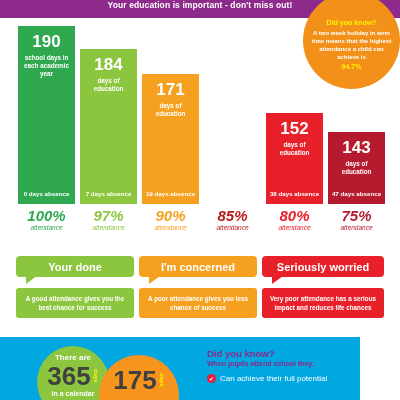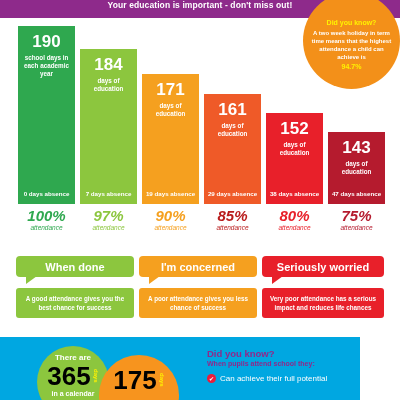--- a/index.html
+++ b/index.html
@@ -228,21 +228,21 @@
     color: #ffffff;
     font-size: 8px;
     font-weight: bold;
     margin-bottom: 1px;
   }
   .circ-num-wrap {
     display: flex;
     align-items: center;
   }
   .circ-num {
-    color: #000000;
+    color: #404040;
     font-size: 26px;
     font-weight: bold;
     line-height: 1;
   }
   .circ-unit {
     color: #fff200;
     font-size: 6px;
     font-weight: bold;
     writing-mode: vertical-rl;
     line-height: 1;
@@ -325,27 +325,20 @@
         <div class="bar-absence">7 days absence</div>
       </div>
     </div>
     <div class="bar-col" style="left: 142px; height: 130px;">
       <div class="bar" style="background: rgb(245, 160, 31);">
         <div class="bar-value">171</div>
         <div class="bar-caption">days of education</div>
         <div class="bar-absence">19 days absence</div>
       </div>
     </div>
-    <div class="bar-col" style="left: 204px; height: 110px;">
-      <div class="bar" style="background: rgb(239, 90, 40);">
-        <div class="bar-value">161</div>
-        <div class="bar-caption">days of education</div>
-        <div class="bar-absence">29 days absence</div>
-      </div>
-    </div>
     <div class="bar-col" style="left: 266px; height: 91px;">
       <div class="bar" style="background: rgb(232, 32, 42);">
         <div class="bar-value">152</div>
         <div class="bar-caption">days of education</div>
         <div class="bar-absence">38 days absence</div>
       </div>
     </div>
     <div class="bar-col" style="left: 328px; height: 72px;">
       <div class="bar" style="background: rgb(181, 27, 46);">
         <div class="bar-value">143</div>
@@ -378,21 +371,21 @@
     </div>
     <div class="pct-col" style="left: 328px; color: rgb(181, 27, 46);">
       <div class="pct-value">75%</div>
       <div class="pct-label">attendance</div>
     </div>
   </div>
 
 <div id="msgs">
     <div class="msg-group" style="left: 16px; width: 118px;">
       <div class="bubble" style="background: rgb(140, 198, 62); color: rgb(140, 198, 62);">
-        <span class="bubble-text">When done</span>
+        <span class="bubble-text">Your done</span>
         <span class="bubble-tail"></span>
       </div>
       <div class="msg-body" style="background: rgb(140, 198, 62);">A good attendance gives you the best chance for success</div>
     </div>
     <div class="msg-group" style="left: 139px; width: 118px;">
       <div class="bubble" style="background: rgb(245, 160, 31); color: rgb(245, 160, 31);">
         <span class="bubble-text">I'm concerned</span>
         <span class="bubble-tail"></span>
       </div>
       <div class="msg-body" style="background: rgb(245, 160, 31);">A poor attendance gives you less chance of success</div>

